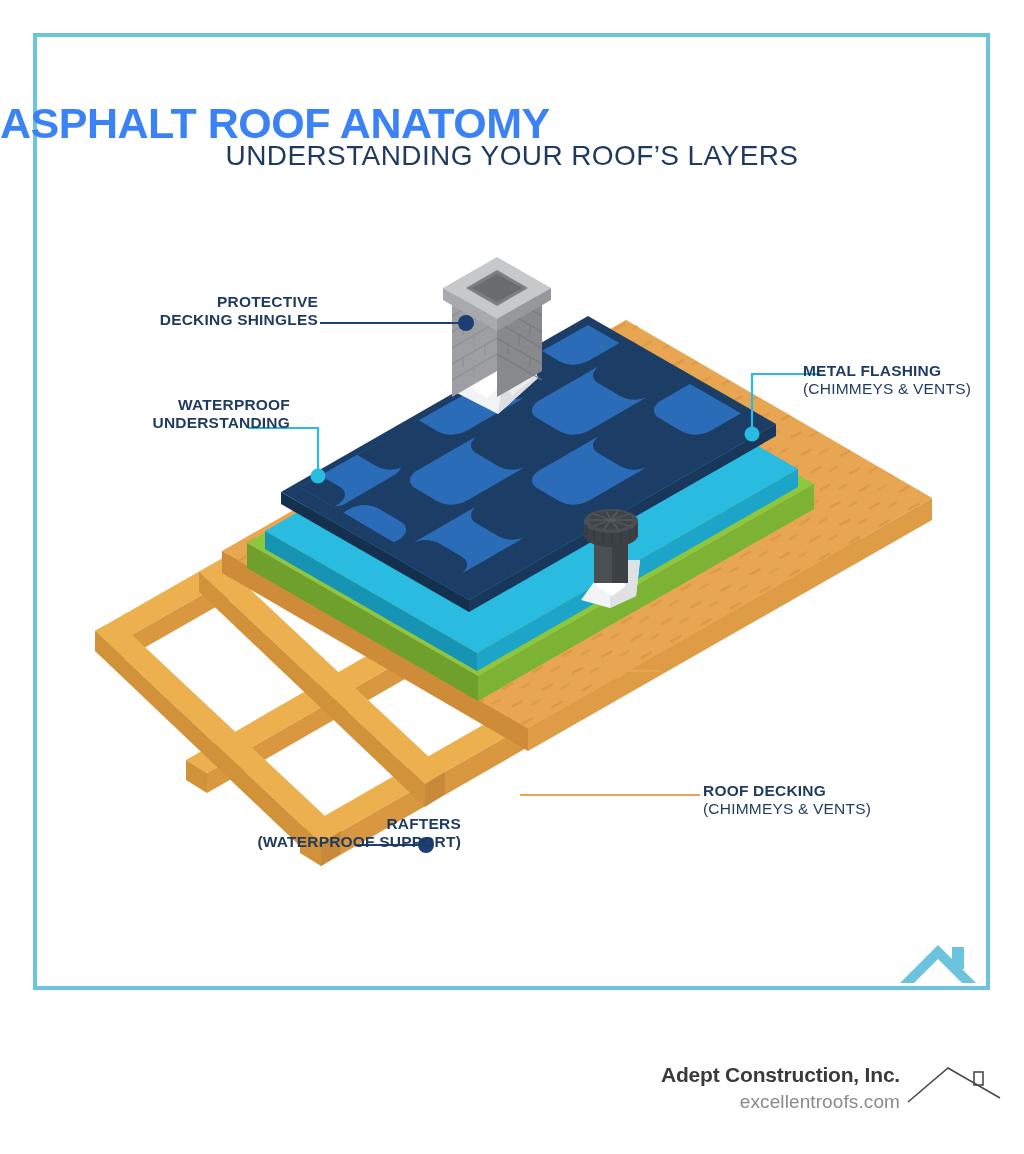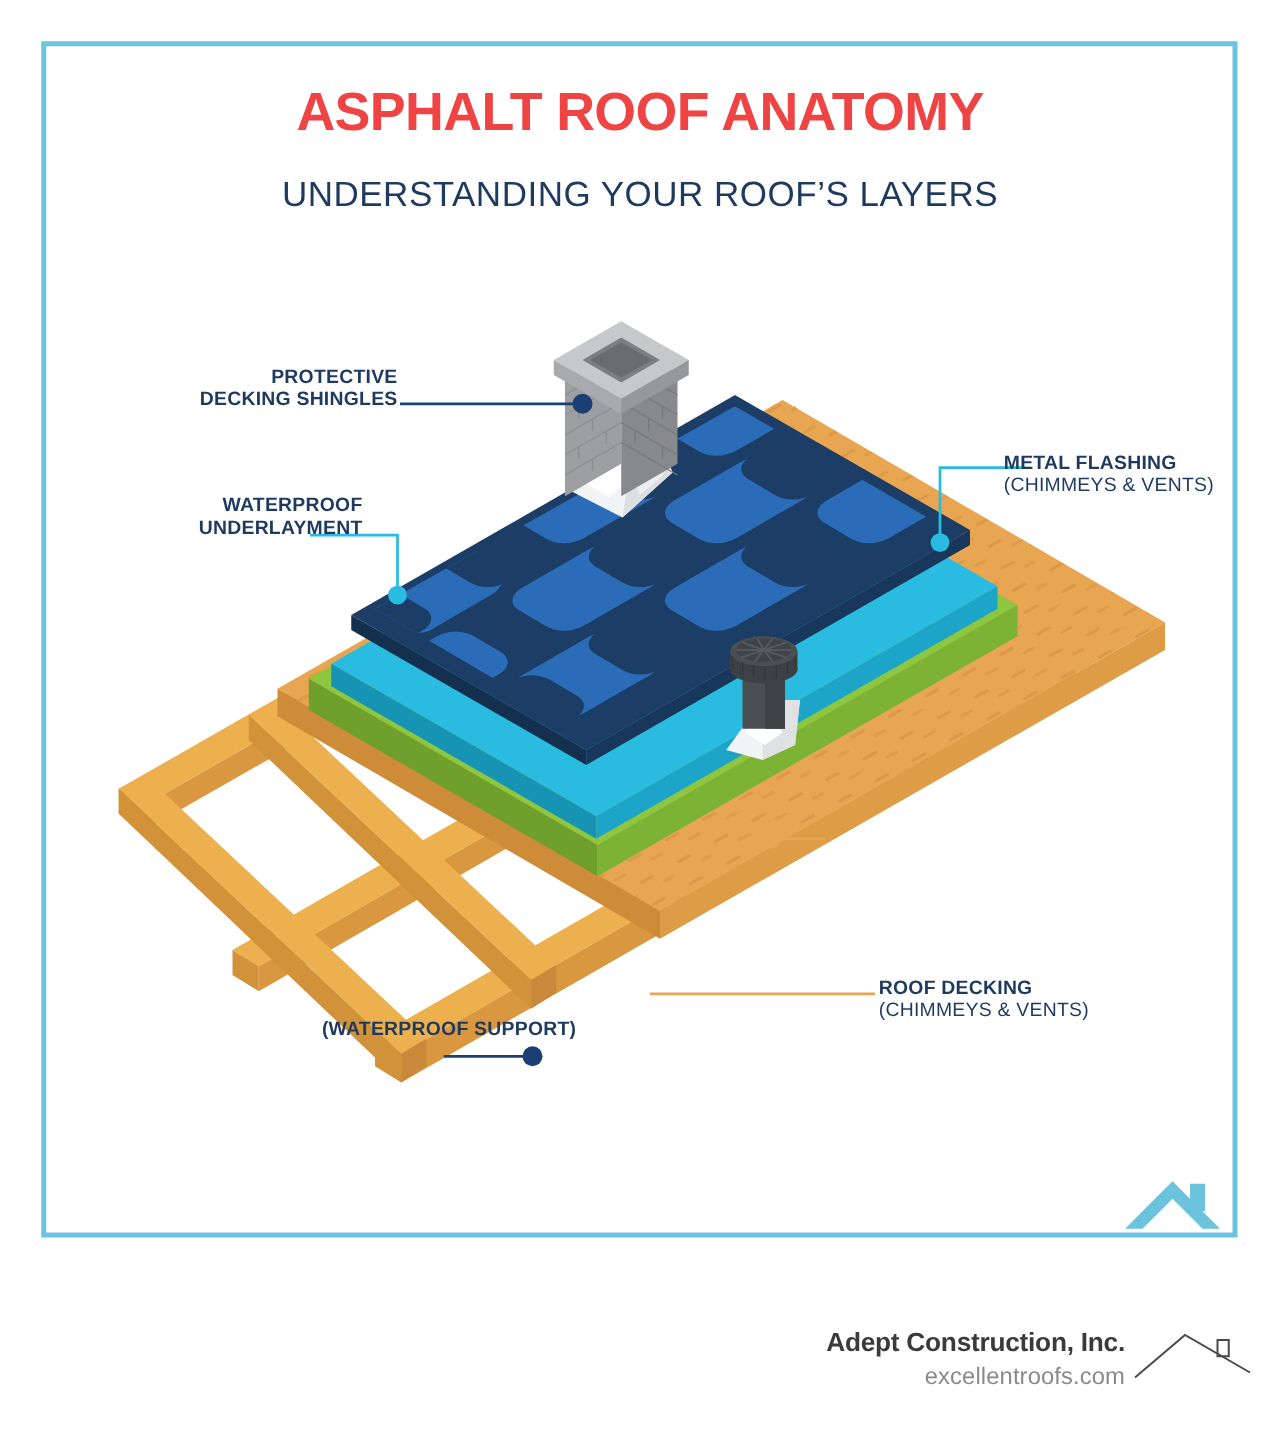--- a/index.html
+++ b/index.html
@@ -8,23 +8,23 @@
     background:#ffffff;
     font-family:"Liberation Sans", sans-serif;
     position:relative;overflow:hidden;
   }
   #frame{
     position:absolute;left:33px;top:33px;width:957px;height:957px;
     border:4px solid #6cc3dd;box-sizing:border-box;
   }
   
   #title{
-    position:absolute;left:0;top:69px;width:1024px;text-align:center;
+    position:absolute;left:0;top:102px;width:1024px;text-align:left;
     font-size:43px;font-weight:bold;letter-spacing:-0.5px;
-    color:#ef4444;line-height:1;
+    color:#3b82f6;line-height:1;
   }
   #subtitle{
     position:absolute;left:0;top:142px;width:1024px;text-align:center;
     font-size:28px;font-weight:400;letter-spacing:0.4px;
     color:#1e3a5f;line-height:1;
   }
   
   #stage{position:absolute;left:0;top:0;width:1024px;height:1154px;}
   svg{display:block;}
   
@@ -329,34 +329,35 @@
 </svg>
 </div>
 
 <div class="lbl ralign" id="lbl-shingles">
   <span class="l1">PROTECTIVE</span>
   <span class="l2b">DECKING SHINGLES</span>
 </div>
 
 <div class="lbl ralign" id="lbl-underlayment">
   <span class="l1">WATERPROOF</span>
-  <span class="l2b">UNDERLAYMENT</span>
+  <span class="l2b">UNDERSTANDING</span>
 </div>
 
 <div class="lbl lalign" id="lbl-flashing">
   <span class="l1">METAL FLASHING</span>
   <span class="l2">(CHIMMEYS &amp; VENTS)</span>
 </div>
 
 <div class="lbl lalign" id="lbl-decking">
   <span class="l1">ROOF DECKING</span>
   <span class="l2">(CHIMMEYS &amp; VENTS)</span>
 </div>
 
 <div class="lbl ralign" id="lbl-rafters">
+  <span class="l1">RAFTERS</span>
   <span class="l2b">(WATERPROOF SUPPORT)</span>
 </div>
 
 <div id="brand">Adept Construction, Inc.</div>
 <div id="site">excellentroofs.com</div>
 <svg id="brandlogo" viewBox="0 0 100 50">
   <polyline points="4,44 44,10 96,40" fill="none" stroke="#4a4a4a" stroke-width="1.6"></polyline>
   <rect x="70" y="14" width="9" height="13" fill="none" stroke="#4a4a4a" stroke-width="1.6"></rect>
 </svg>
 

